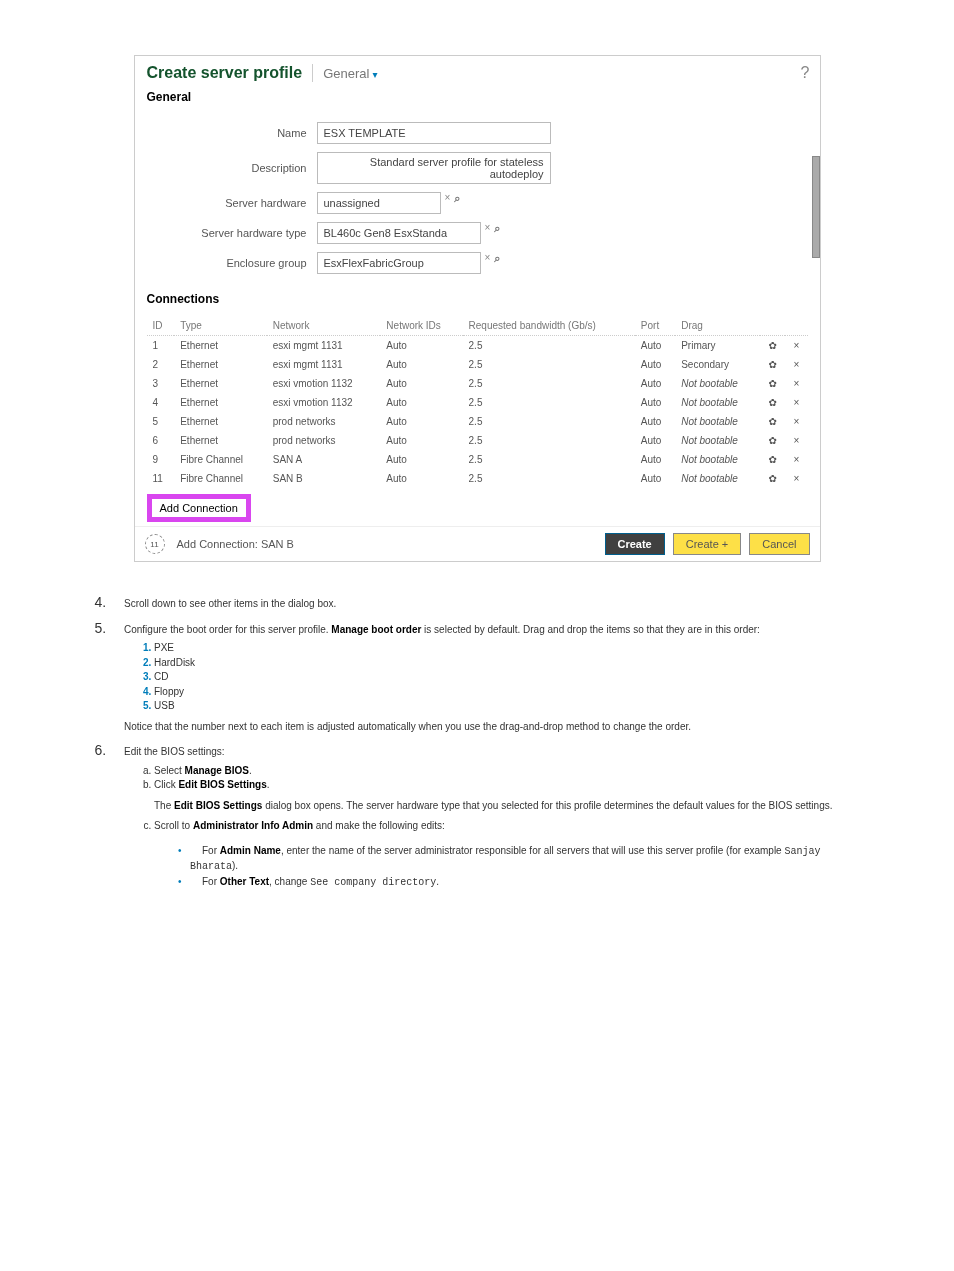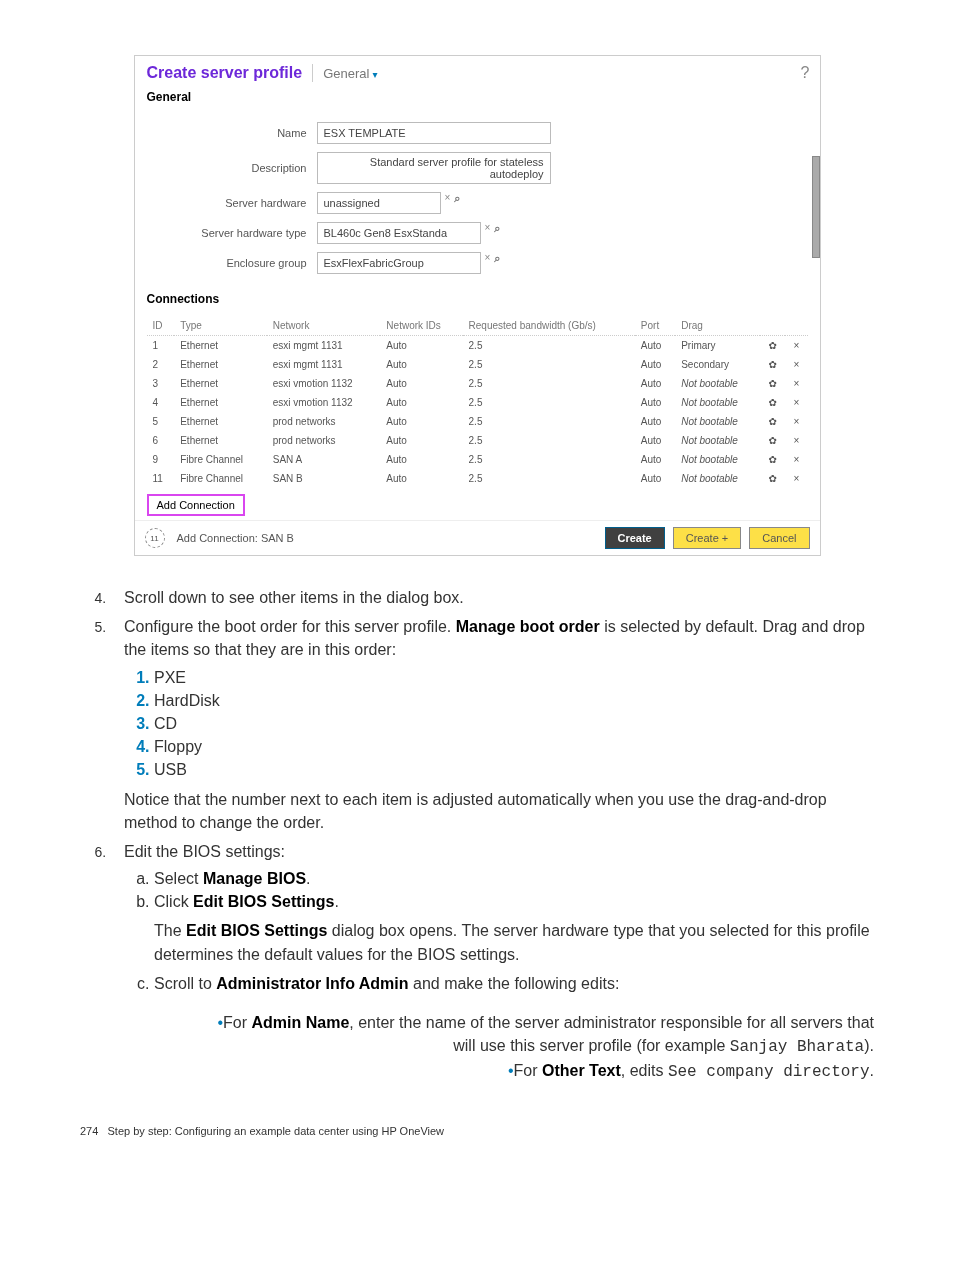--- a/index.html
+++ b/index.html
@@ -22,21 +22,21 @@
     color: #555;
     font-size: 11px;
   }
   .dialog-head {
     display: flex;
     align-items: baseline;
     padding: 8px 12px 4px 12px;
   }
   .dialog-title {
     font-size: 16px;
-    color: #6d28d9;
+    color: #14532d;
     font-weight: bold;
     padding-right: 10px;
     border-right: 1px solid #ccc;
     margin-right: 10px;
   }
   .dialog-section-drop {
     color: #777;
     font-size: 13px;
   }
   .chev-down {
@@ -124,21 +124,21 @@
   }
   .conn-table td {
     padding: 4px 6px;
     color: #555;
   }
   .lnk { color: #007dba; }
   .italic { font-style: italic; }
   .gear-td { color: #e08500; text-align: center; cursor: pointer; }
   .x-td { color: #888; text-align: center; cursor: pointer; }
   .add-conn {
-    border: 2px solid #d946ef;
+    border: 5px solid #d946ef;
     padding: 3px 8px;
     display: inline-block;
     margin: 6px 0 4px 12px;
     font-size: 11px;
     color: #000;
   }
   .dialog-footer {
     display: flex;
     align-items: center;
     padding: 6px 10px;
@@ -172,21 +172,21 @@
     background: #404040;
     color: #fff;
     border-color: #005f8d;
     font-weight: bold;
   }
   
   .doc ol.main {
     list-style: decimal;
     padding-left: 26px;
     margin: 0 0 0 4px;
-    font-size: 16px;
+    font-size: 10px;
     line-height: 1.45;
   }
   .doc ol.main > li {
     margin-bottom: 6px;
     padding-left: 14px;
   }
   .doc ol.main > li::marker {
     font-size: 14px;
   }
   .doc ol.boot {
@@ -199,22 +199,21 @@
     font-weight: bold;
   }
   .doc ol.alpha {
     list-style: lower-alpha;
     padding-left: 30px;
     margin: 4px 0;
   }
   .doc ul.bul {
     list-style: none;
     padding-left: 36px;
-    margin: 16px 0;
-    text-align: right;
+    margin: 10px 0;
   }
   .doc ul.bul > li::before {
     content: "•";
     color: #007dba;
     display: inline-block;
     width: 24px;
     margin-left: -12px;
   }
   .doc .follow {
     margin: 6px 0 6px 0;
@@ -426,24 +425,21 @@
         <ol class="alpha">
           <li><span>Select </span><b>Manage BIOS</b><span>.</span></li>
           <li>
             <span>Click </span><b>Edit BIOS Settings</b><span>.</span>
             <div class="follow"><span>The </span><b>Edit BIOS Settings</b><span> dialog box opens. The server hardware type that you selected for this profile determines the default values for the BIOS settings.</span></div>
           </li>
           <li>
             <span>Scroll to </span><b>Administrator Info Admin</b><span> and make the following edits:</span>
             <ul class="bul">
               <li><span>For </span><b>Admin Name</b><span>, enter the name of the server administrator responsible for all servers that will use this server profile (for example </span><span class="code">Sanjay Bharata</span><span>).</span></li>
-              <li><span>For </span><b>Other Text</b><span>, edits </span><span class="code">See company directory</span><span>.</span></li>
+              <li><span>For </span><b>Other Text</b><span>, change </span><span class="code">See company directory</span><span>.</span></li>
             </ul>
           </li>
         </ol>
       </li>
     </ol>
 
-    <div class="footer-line">
-      <span>274</span>&nbsp;&nbsp;&nbsp;<span>Step by step: Configuring an example data center using HP OneView</span>
-    </div>
   </div>
 </div>
 
 </body></html>

